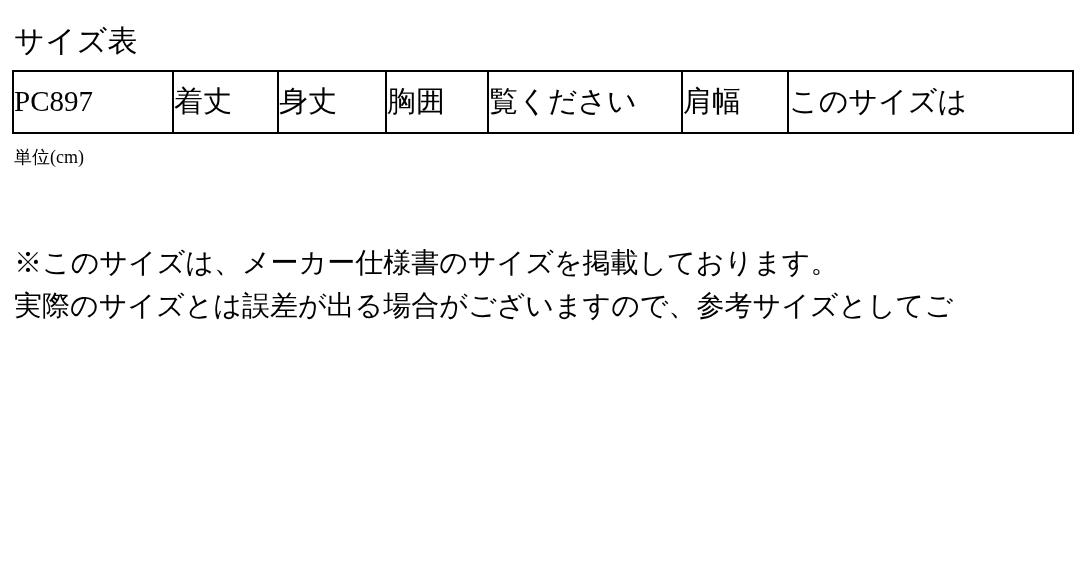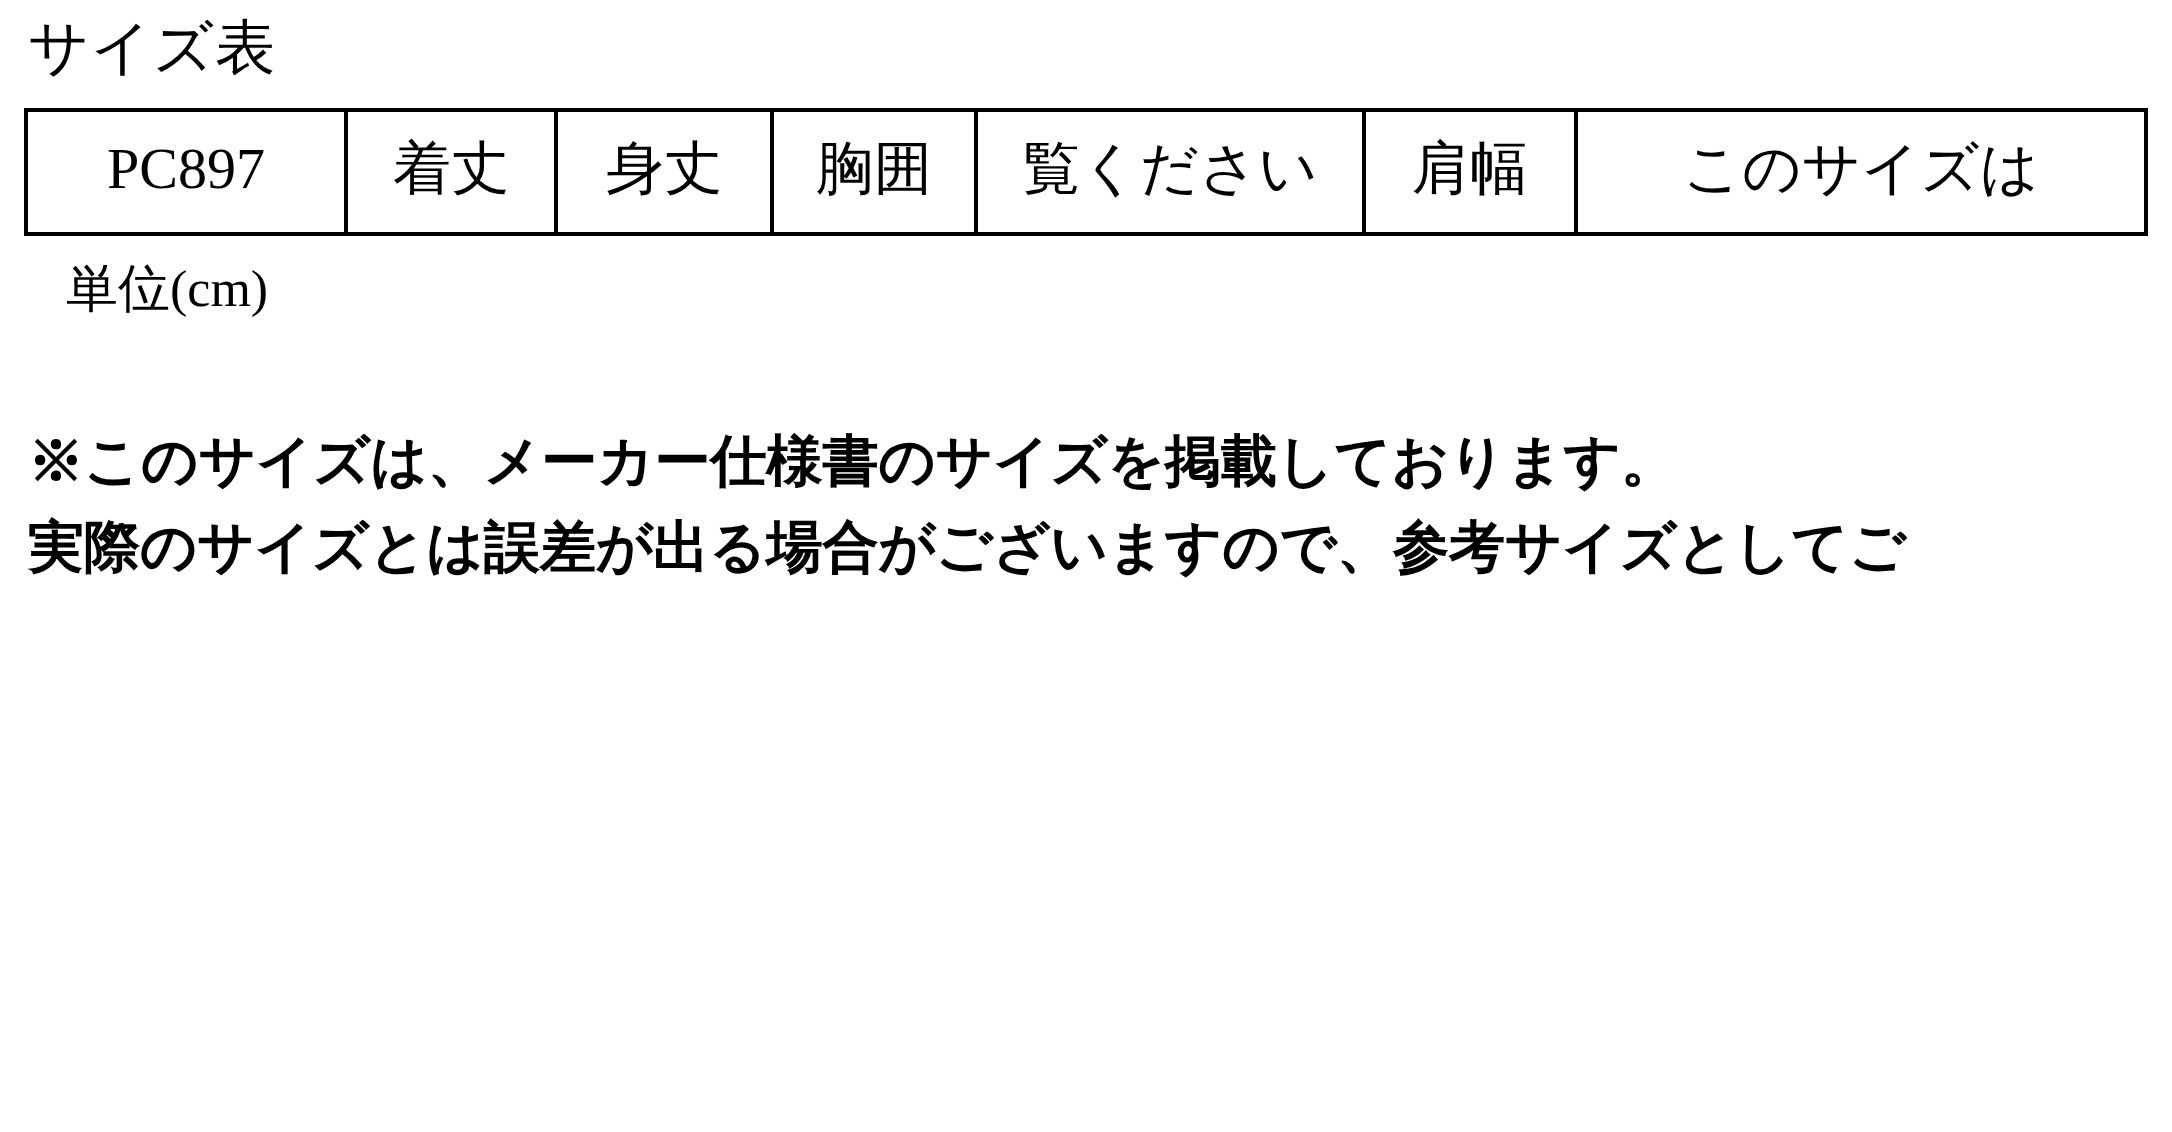--- a/index.html
+++ b/index.html
@@ -12,69 +12,67 @@
     background: #ffffff;
     font-family: "Liberation Serif", "DejaVu Serif", serif;
     color: #000000;
     overflow: hidden;
   }
   .page {
     position: relative;
     width: 1060px;
     height: 566px;
     box-sizing: border-box;
-    padding: 0 10px;
+    padding: 16px 10px;
   }
   .title {
     font-size: 30px;
     line-height: 1;
     padding-top: 10px;
     padding-left: 4px;
     letter-spacing: 0.5px;
   }
   table.size-table {
     border-collapse: collapse;
     width: 1060px;
     margin-top: 14px;
     margin-left: 2px;
     table-layout: fixed;
   }
   table.size-table td,
   table.size-table th {
     border: 2px solid #000000;
-    text-align: center;
+    text-align: left;
     vertical-align: middle;
     font-weight: normal;
     font-size: 29px;
     height: 60px;
     padding: 0;
     line-height: 1.1;
   }
   
   col.c0 { width: 160px; }
   col.c1 { width: 105px; }
   col.c2 { width: 108px; }
   col.c3 { width: 102px; }
   col.c4 { width: 194px; }
   col.c5 { width: 106px; }
   col.c6 { width: 285px; }
 
   .unit {
-    font-size: 26px;
+    font-size: 18px;
     line-height: 1;
     margin-top: 14px;
     padding-left: 4px;
-    margin-left: 19px;
   }
   .notes {
-    margin-top: 52px;
+    margin-top: 75px;
     padding-left: 4px;
     font-size: 28px;
     line-height: 1.55;
-    font-weight: bold;
   }
   .notes .line {
     white-space: nowrap;
   }
 </style>
 </head>
 <body>
 
 <div class="page">
 

